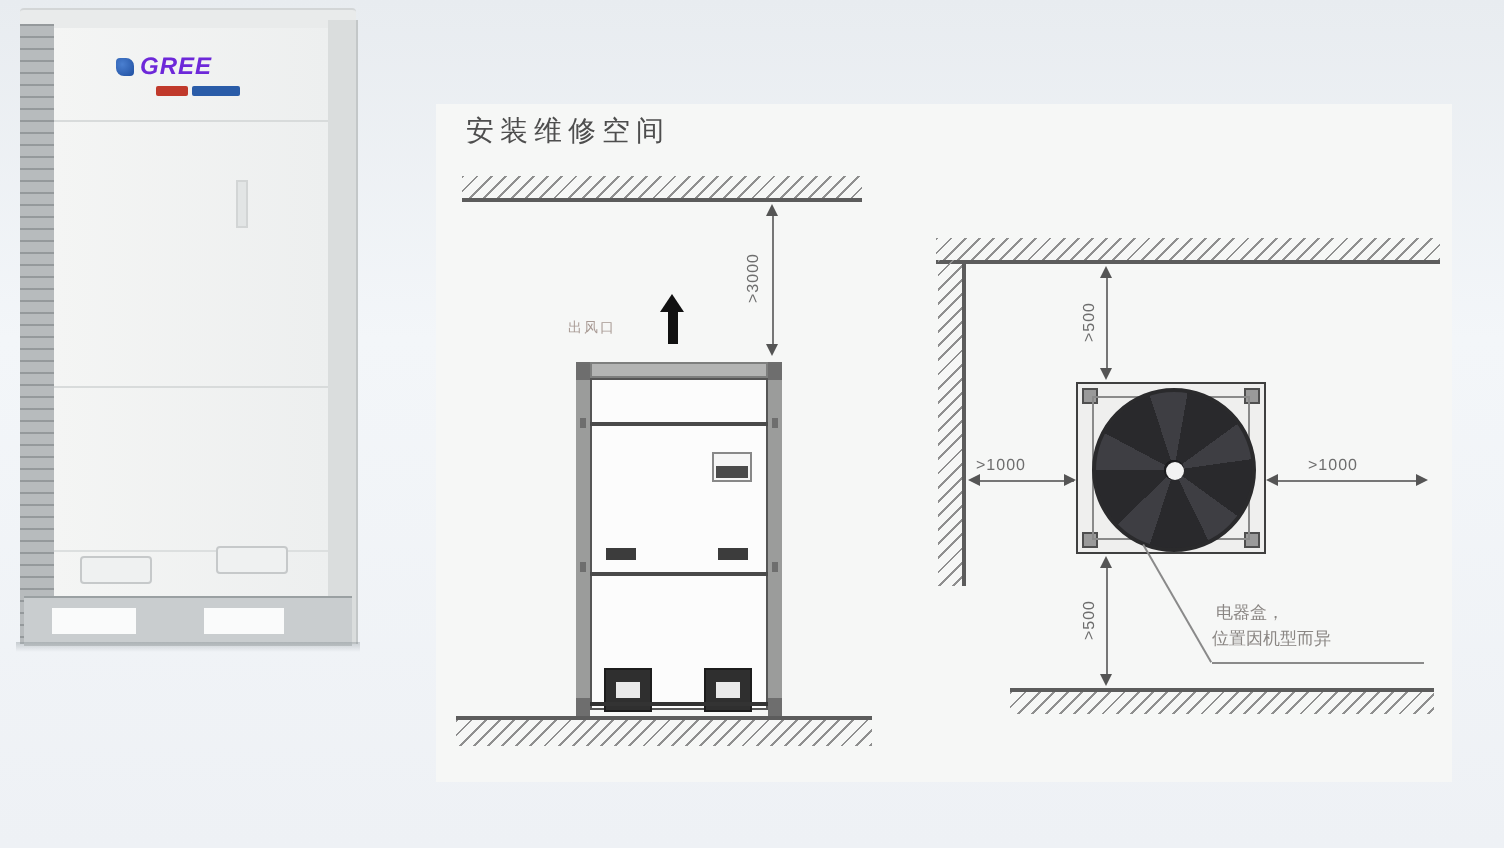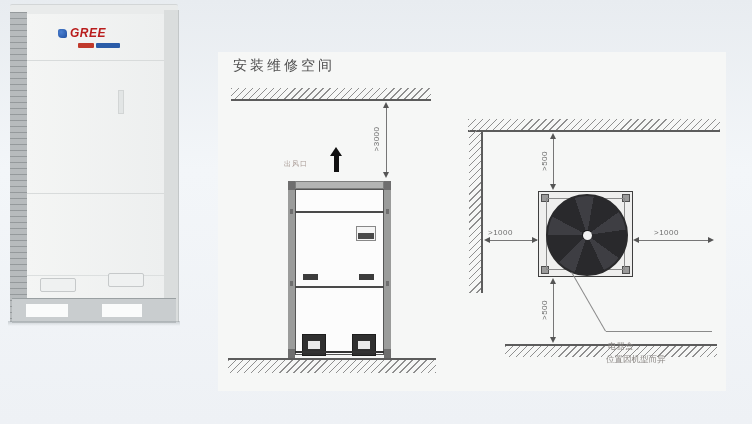--- a/index.html
+++ b/index.html
@@ -9,21 +9,21 @@
     background:linear-gradient(180deg,#e8ecf0 0%,#f3f6f9 40%,#eef1f5 100%);
   }
   .abs{position:absolute;}
   .stage{position:relative;width:752px;height:424px;}
   
   .hatch{background:repeating-linear-gradient(135deg,#8f8f8f 0,#8f8f8f 1px,transparent 1px,transparent 5px);}
   .ln{background:#5c5c5c;}
   .thin{background:#767676;}
   .dim{font-size:8px;color:#6e6e6e;letter-spacing:.5px;white-space:nowrap;line-height:10px;}
   .dim.vert{transform:rotate(-90deg);transform-origin:center;text-align:center;}
-  .callout-txt{font-size:8.5px;color:#8a8683;white-space:nowrap;line-height:11px;margin-top:40px;}
+  .callout-txt{font-size:8.5px;color:#8a8683;white-space:nowrap;line-height:11px;}
   
   .arr{width:0;height:0;}
   .arr.up{border-left:3px solid transparent;border-right:3px solid transparent;border-bottom:6px solid #555;}
   .arr.down{border-left:3px solid transparent;border-right:3px solid transparent;border-top:6px solid #555;}
   .arr.left{border-top:3px solid transparent;border-bottom:3px solid transparent;border-right:6px solid #555;}
   .arr.right{border-top:3px solid transparent;border-bottom:3px solid transparent;border-left:6px solid #555;}
   .panel{background:#f6f7f6;}
   .title{font-size:14px;color:#4e4e4e;letter-spacing:3px;}
   .outlet-label{font-size:7px;color:#a89a94;letter-spacing:1px;}
   .post{background:#9b9c9b;}
@@ -35,21 +35,21 @@
   .fan{
     border-radius:50%;
     background:
       radial-gradient(circle at 50% 50%, #1c1c1e 0 9%, rgba(0,0,0,0) 9.5%),
       repeating-conic-gradient(from 10deg,#29292c 0deg 44deg,#3e3e43 44deg 72deg);
     border:2px solid #2a2a2c;
   }
   .hub{position:absolute;left:50%;top:50%;width:9px;height:9px;margin:-4.5px 0 0 -4.5px;background:#f2f2f2;border-radius:50%;}
   .brandline{display:flex;align-items:center;gap:3px;}
   .brandmark{width:9px;height:9px;border-radius:2px 4px 2px 4px;background:radial-gradient(circle at 35% 35%,#4a7fd0,#1f4fa0);}
-  .brandtext{font-size:12px;font-weight:bold;font-style:italic;color:#b91c1c;letter-spacing:.5px;}
+  .brandtext{font-size:12px;font-weight:bold;font-style:italic;color:#6d28d9;letter-spacing:.5px;}
 </style>
 </head>
 <body>
 
 <div class="stage">
 
   <div class="abs" style="left:0;top:60;width:200px;height:330px;">
 
     <div class="abs" style="left:10px;top:4px;width:168px;height:16px;background:#e9ebeb;border-top:1px solid #d3d6d7;border-radius:2px;"></div>
 

